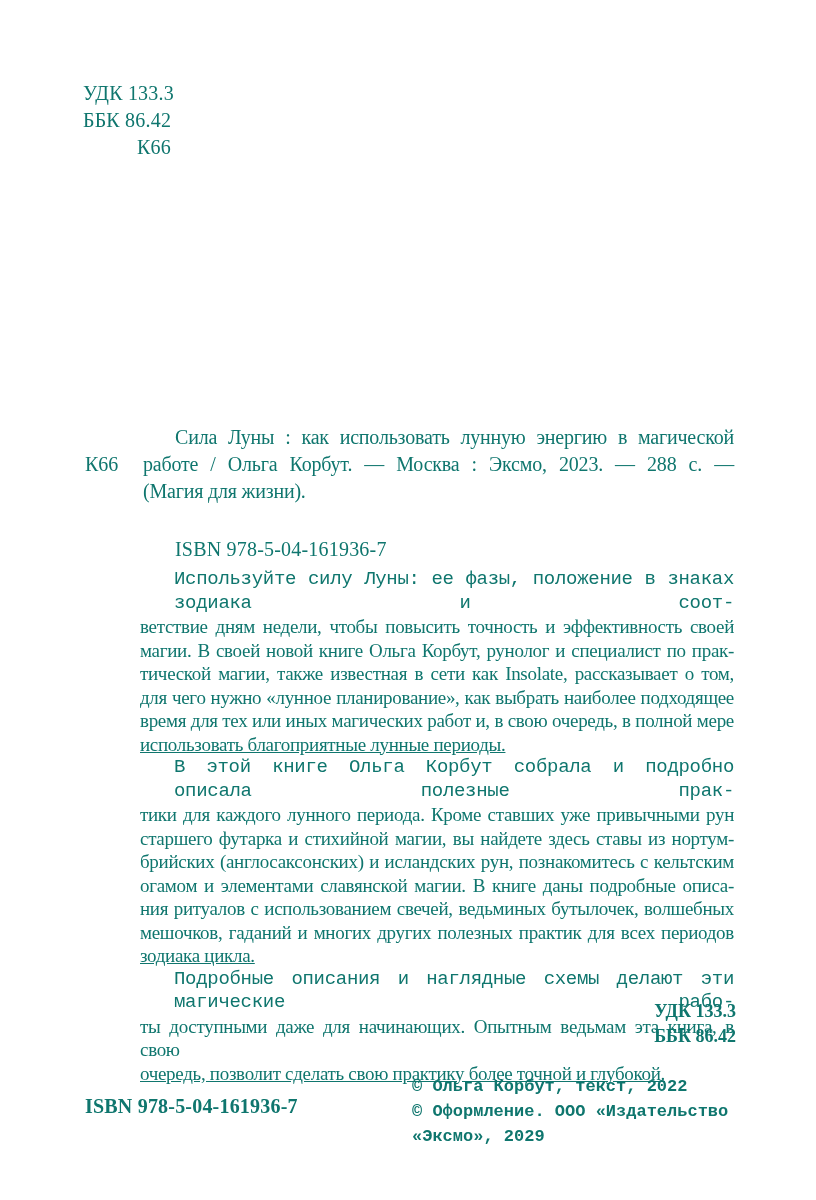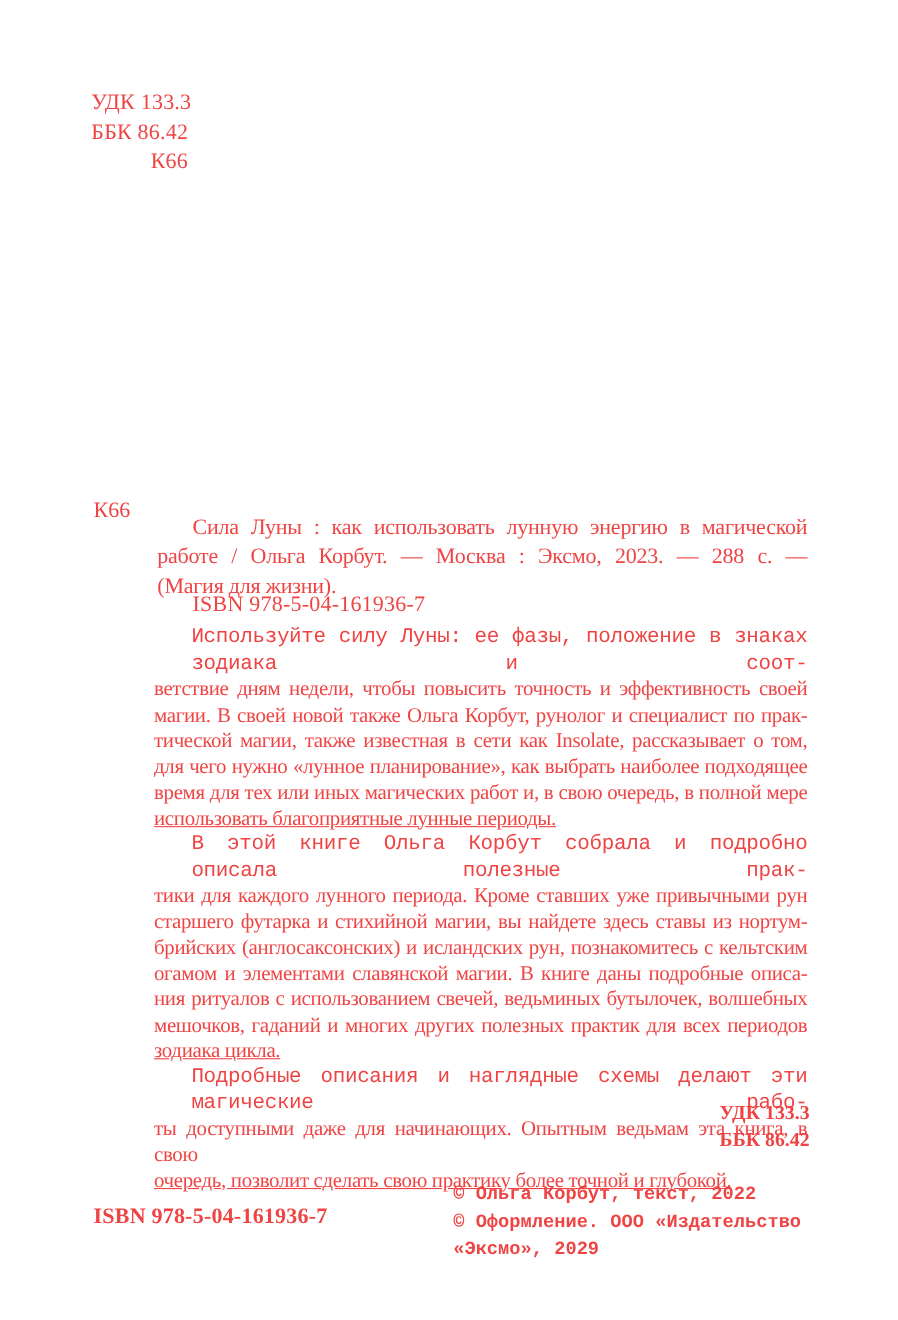--- a/index.html
+++ b/index.html
@@ -5,21 +5,21 @@
   html, body {
     margin: 0;
     padding: 0;
     background: #ffffff;
   }
   .page {
     position: relative;
     width: 816px;
     height: 1200px;
     background: #ffffff;
-    color: #ef4444;
+    color: #0f766e;
     font-family: "Liberation Serif", "DejaVu Serif", serif;
     overflow: hidden;
   }
   
   .top-codes {
     position: absolute;
     left: 83px;
     top: 80px;
     font-size: 20px;
     line-height: 27px;
@@ -43,21 +43,21 @@
     position: absolute;
     left: -58px;
     top: 27px;
     letter-spacing: 0;
   }
   .jl {
     text-align: justify;
     text-align-last: justify;
     text-justify: inter-word;
   }
-  .catalog-card .desc-first { padding-left: 32px; margin-top: 42px; }
+  .catalog-card .desc-first { padding-left: 32px; }
 
   .isbn-top {
     position: absolute;
     left: 175px;
     top: 538px;
     font-size: 20px;
     letter-spacing: 0.2px;
   }
 
   
@@ -124,21 +124,21 @@
     <div class="jl desc-first">Сила Луны : как использовать лунную энергию в магической</div>
     <div class="jl">работе / Ольга Корбут. — Москва : Эксмо, 2023. — 288 с. —</div>
     <div>(Магия для жизни).</div>
   </div>
 
   <div class="isbn-top">ISBN 978-5-04-161936-7</div>
 
   <div class="annotation">
     <div class="al first">Используйте силу Луны: ее фазы, положение в знаках зодиака и соот-</div>
     <div class="al">ветствие дням недели, чтобы повысить точность и эффективность своей</div>
-    <div class="al">магии. В своей новой также Ольга Корбут, рунолог и специалист по прак-</div>
+    <div class="al">магии. В своей новой книге Ольга Корбут, рунолог и специалист по прак-</div>
     <div class="al">тической магии, также известная в сети как Insolate, рассказывает о том,</div>
     <div class="al">для чего нужно «лунное планирование», как выбрать наиболее подходящее</div>
     <div class="al">время для тех или иных магических работ и, в свою очередь, в полной мере</div>
     <div class="al last">использовать благоприятные лунные периоды.</div>
 
     <div class="al first">В этой книге Ольга Корбут собрала и подробно описала полезные прак-</div>
     <div class="al">тики для каждого лунного периода. Кроме ставших уже привычными рун</div>
     <div class="al">старшего футарка и стихийной магии, вы найдете здесь ставы из нортум-</div>
     <div class="al">брийских (англосаксонских) и исландских рун, познакомитесь с кельтским</div>
     <div class="al">огамом и элементами славянской магии. В книге даны подробные описа-</div>

